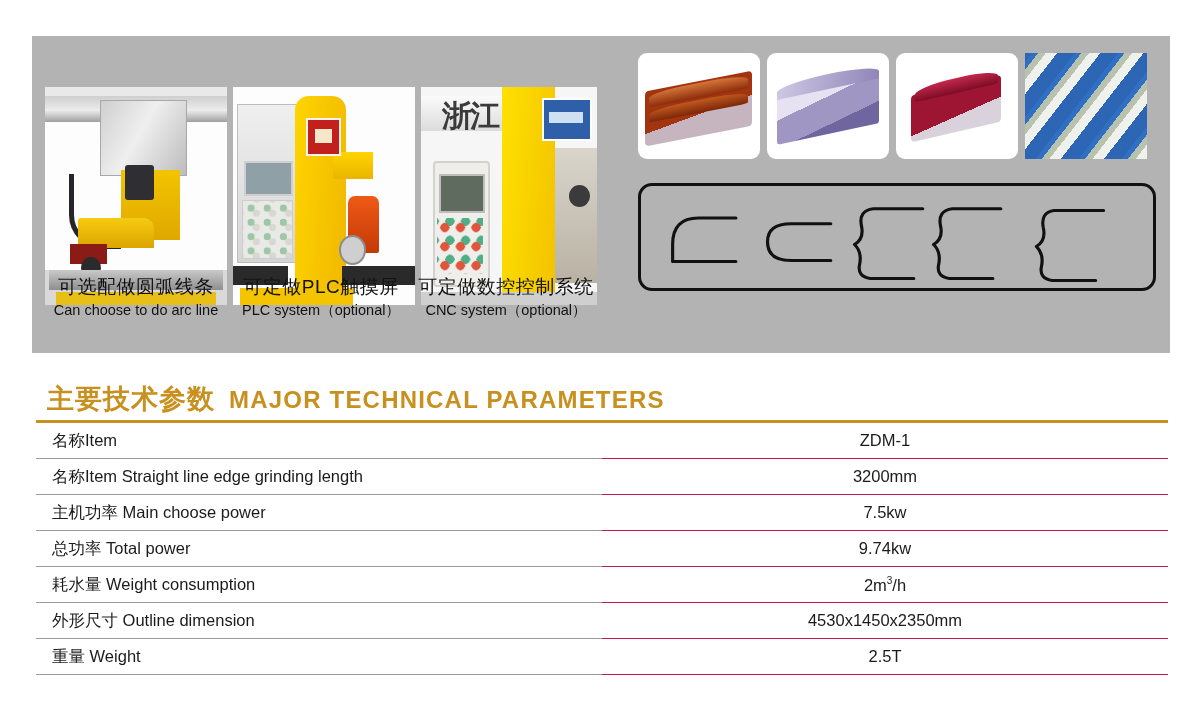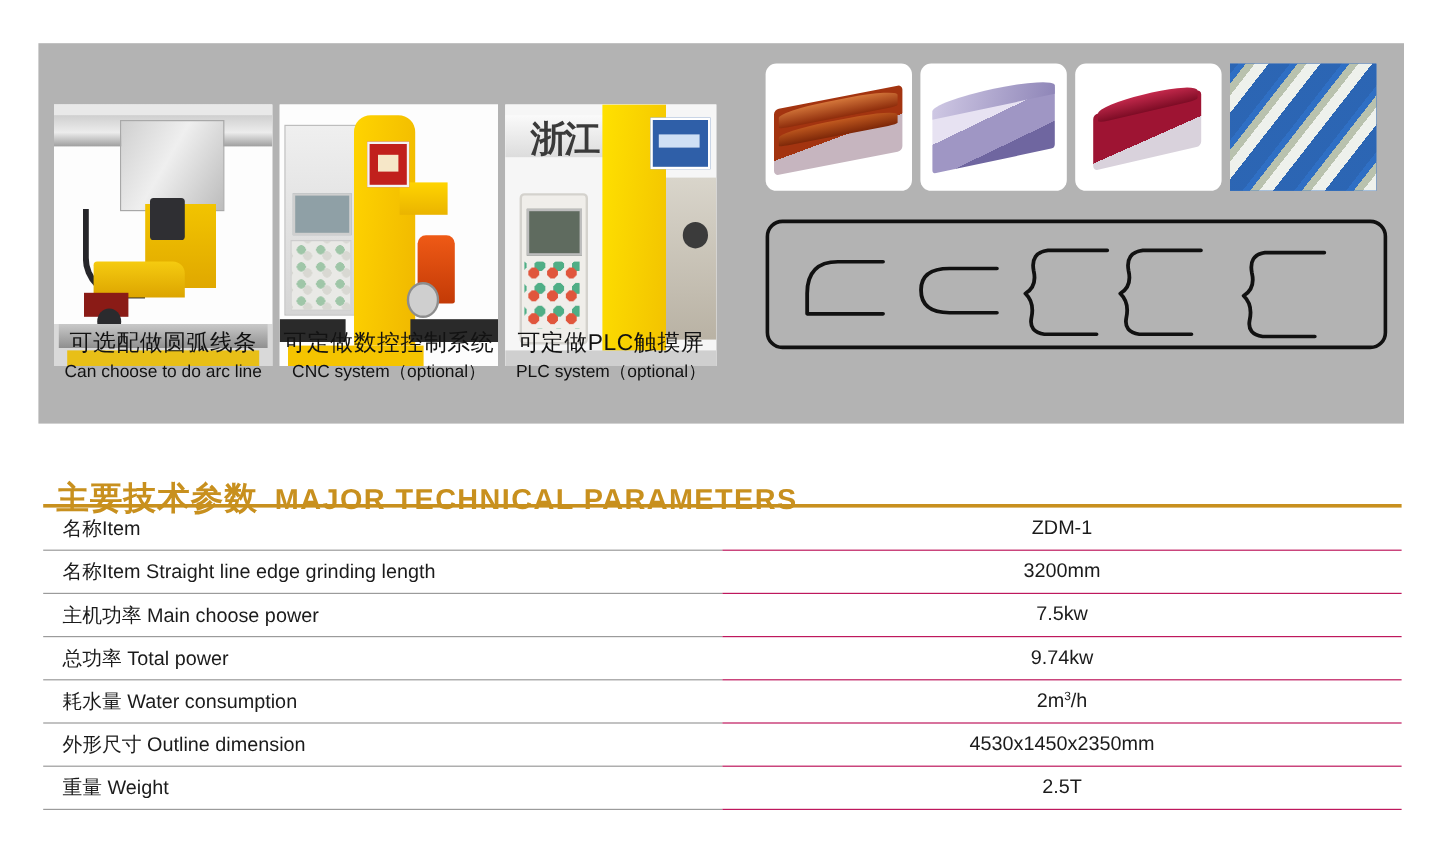--- a/index.html
+++ b/index.html
@@ -225,21 +225,21 @@
   
   .section-title {
     position: absolute;
     left: 47px;
     top: 381px;
     display: flex;
     align-items: baseline;
     gap: 14px;
     color: #c8901e;
   }
-  .title-cn { font-size: 27px; font-weight: 700; letter-spacing: 1px; margin-top: 16px; }
+  .title-cn { font-size: 27px; font-weight: 700; letter-spacing: 1px; }
   .title-en {
     font-size: 24px; font-weight: 700; 
     letter-spacing: 1.2px;
   }
 
   
   .spec-table {
     position: absolute;
     left: 36px;
     top: 420px;
@@ -322,27 +322,27 @@
       <div class="p3-btns"></div>
       <div class="p3-base3"></div>
     </div>
   </div>
 
   <div class="captions">
     <div class="cap-col">
       <div class="cap-cn">可选配做圆弧线条</div>
       <div class="cap-en">Can choose to do arc line</div>
     </div>
+    <div class="cap-col third">
+      <div class="cap-cn">可定做PLC触摸屏</div>
+      <div class="cap-en">PLC system（optional）</div>
+    </div>
     <div class="cap-col">
       <div class="cap-cn">可定做数控控制系统</div>
       <div class="cap-en">CNC system（optional）</div>
-    </div>
-    <div class="cap-col third">
-      <div class="cap-cn">可定做PLC触摸屏</div>
-      <div class="cap-en">PLC system（optional）</div>
     </div>
   </div>
 
   <div class="samples">
     <div class="sample-card">
       <div class="m1"></div>
     </div>
     <div class="sample-card">
       <div class="m2"></div>
     </div>
@@ -393,21 +393,21 @@
     </tr>
     <tr>
       <td class="label">主机功率 Main choose power</td>
       <td class="value">7.5kw</td>
     </tr>
     <tr>
       <td class="label">总功率 Total power</td>
       <td class="value">9.74kw</td>
     </tr>
     <tr>
-      <td class="label">耗水量 Water consumption</td>
+      <td class="label">耗水量 Weight consumption</td>
       <td class="value">2m<span class="sup">3</span>/h</td>
     </tr>
     <tr>
       <td class="label">外形尺寸 Outline dimension</td>
       <td class="value">4530x1450x2350mm</td>
     </tr>
     <tr>
       <td class="label">重量 Weight</td>
       <td class="value">2.5T</td>
     </tr>

